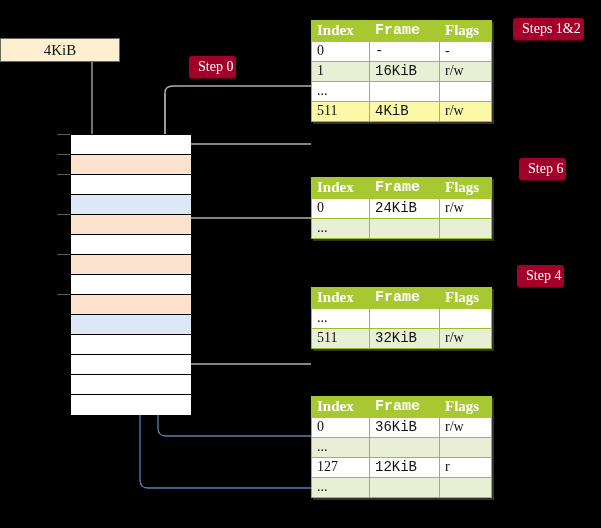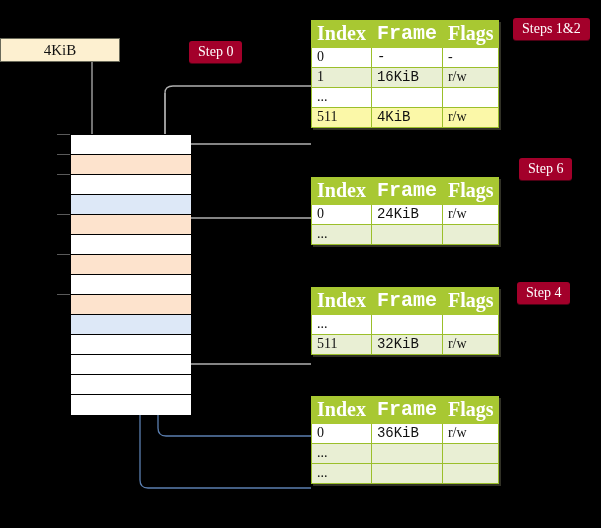--- a/index.html
+++ b/index.html
@@ -48,29 +48,29 @@
     white-space: nowrap;
   }
 
   
   .badge {
     position: absolute;
     background: #a3002a;
     color: #ffffff;
     font-size: 14px;
     line-height: 19px;
-    padding: 1px 9px 2px 9px;
+    padding: 1px 3px 2px 9px;
     border-radius: 3px;
     white-space: nowrap;
     box-shadow: 0 1px 0 #4d0014;
   }
-  .badge-step0  { left: 189px; top: 41px; }
+  .badge-step0  { left: 189px; top: 56px; }
   .badge-step12 { left: 513px; top: 18px; }
   .badge-step3  { left: 519px; top: 158px; }
-  .badge-step4  { left: 517px; top: 282px; }
+  .badge-step4  { left: 517px; top: 265px; }
 
   
   .memcol {
     position: absolute;
     left: 70px;
     top: 134px;
     width: 120px;
     height: 280px;
     border: 1px solid #000000;
     box-sizing: border-box;
@@ -113,21 +113,21 @@
     height: 20px;
     box-sizing: border-box;
     color: #111111;
     font-weight: normal;
   }
   .ptable th {
     background: #a8c832;
     color: #ffffff;
     font-weight: bold;
     border: 1px solid #a8c832;
-    font-size: 20px;
+    font-size: 15px;
   }
   .ptable tr.alt td { background: #e9efd4; }
   .ptable tr.plain td { background: #ffffff; }
   .ptable td.hl { background: #fbf8a8; }
   .ptable tr.alt td.hl { background: #fbf8a8; }
 
   .col-index { width: 58px; }
   .col-frame { width: 70px; font-family: Liberation Mono, monospace; }
   .col-flags { width: 52px; }
 
@@ -293,20 +293,25 @@
         <tr class="plain">
           <td class="col-index">0</td>
           <td class="col-frame">36KiB</td>
           <td class="col-flags">r/w</td>
         </tr>
         <tr class="alt">
           <td class="col-index">...</td>
           <td class="col-frame"></td>
           <td class="col-flags"></td>
         </tr>
+        <tr class="plain">
+          <td class="col-index">127</td>
+          <td class="col-frame">12KiB</td>
+          <td class="col-flags">r</td>
+        </tr>
         <tr class="alt">
           <td class="col-index">...</td>
           <td class="col-frame"></td>
           <td class="col-flags"></td>
         </tr>
       </tbody>
     </table>
 
 </div>
 

